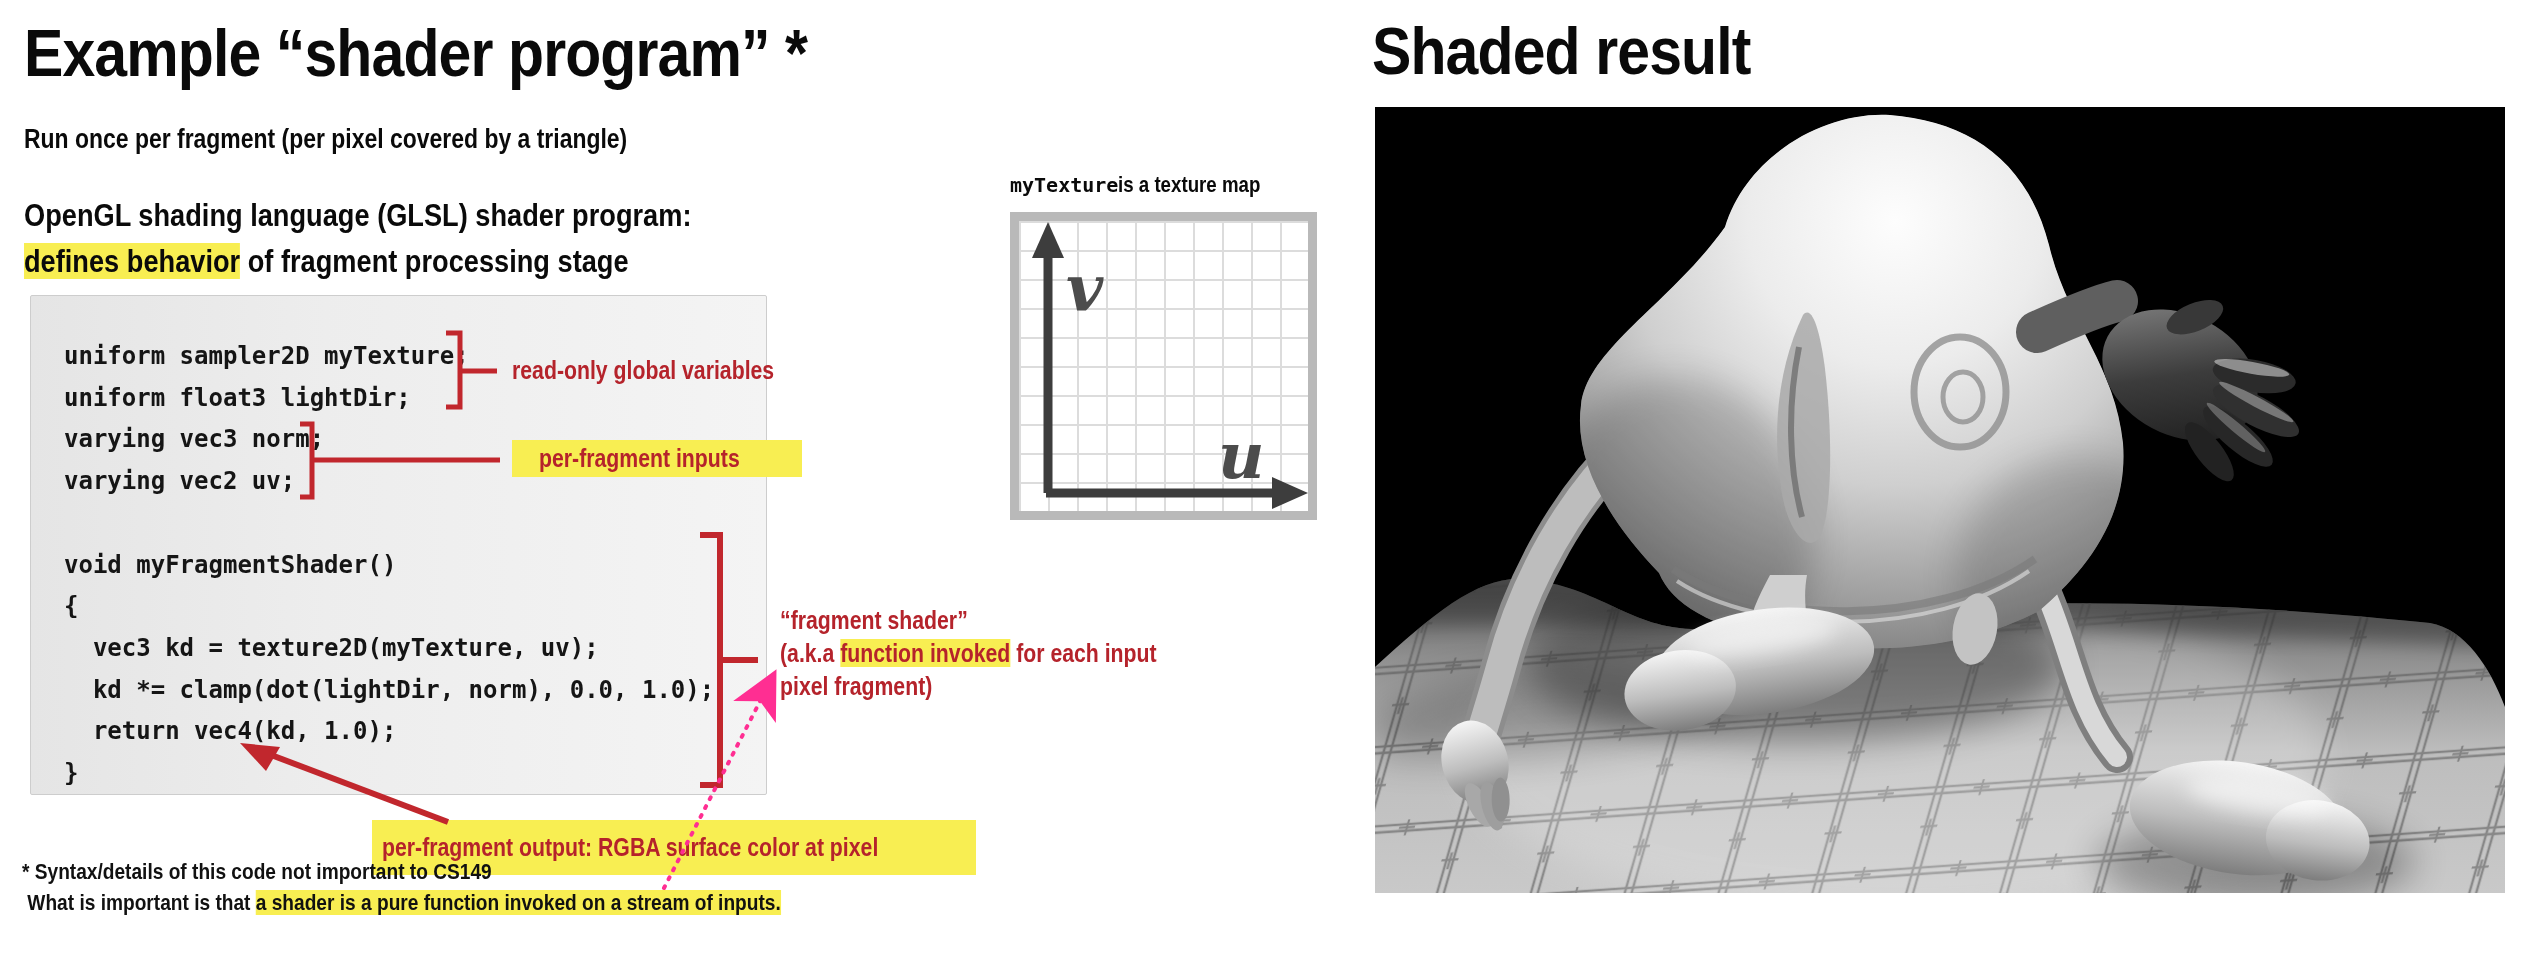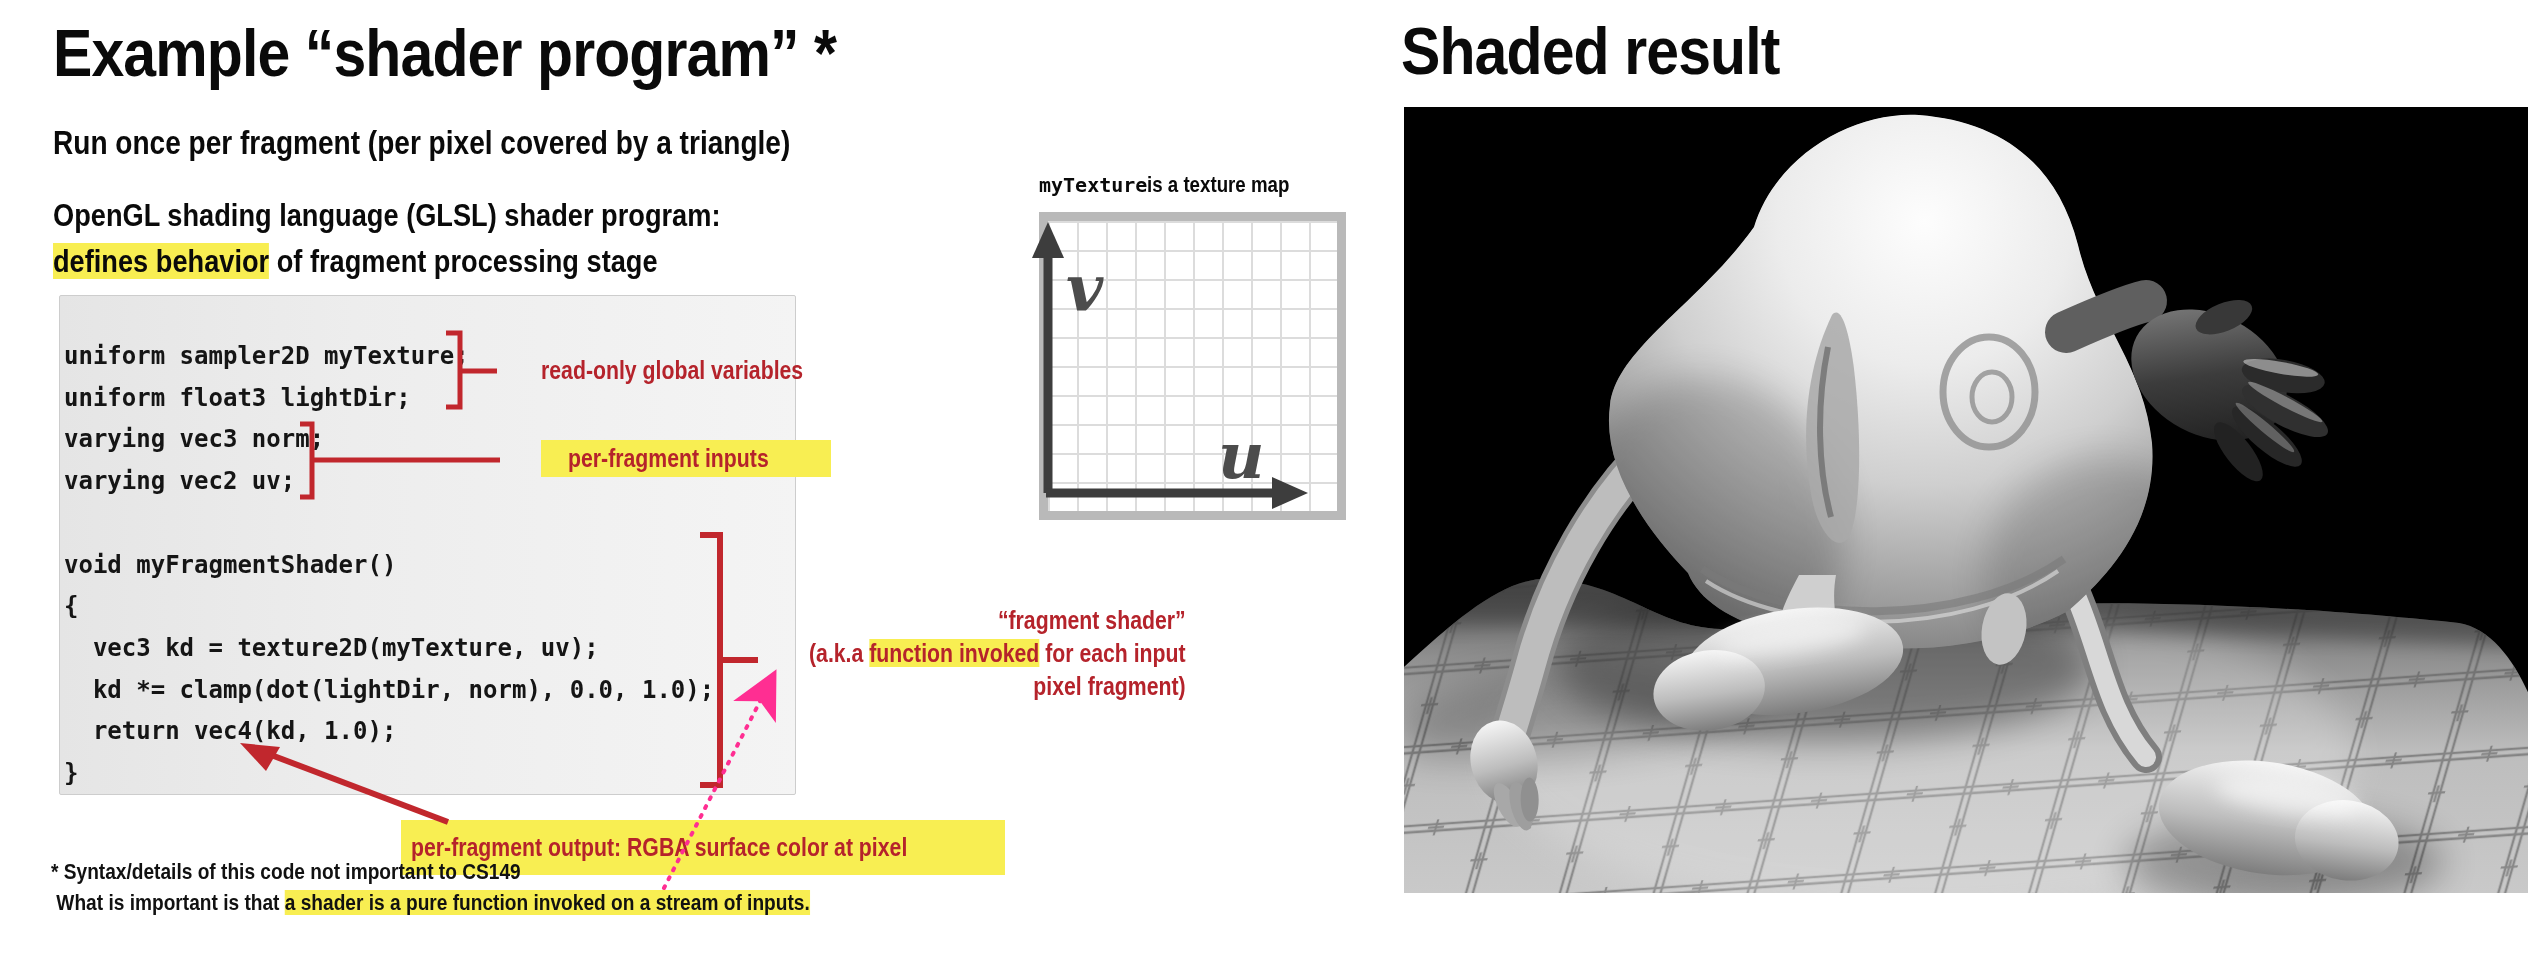--- a/index.html
+++ b/index.html
@@ -1,30 +1,30 @@
 <!DOCTYPE html>
 <html><head>
 <meta charset="utf-8">
 <style>
   html,body{margin:0;padding:0;background:#ffffff;}
   #slide{position:relative;width:2528px;height:960px;background:#ffffff;overflow:hidden;
          font-family:"Liberation Sans",sans-serif;}
   .cond{display:inline-block;transform:scaleX(.85);transform-origin:0 0;white-space:nowrap;}
   .condT{display:inline-block;transform:scaleX(.88);transform-origin:0 0;white-space:nowrap;}
-  .abs{position:absolute;margin-left:29px;}
+  .abs{position:absolute;}
   .bigtitle{font-weight:bold;font-size:67px;letter-spacing:-1px;color:#0a0a0a;}
-  .subtitle{font-weight:bold;font-size:33px;color:#0a0a0a;}
+  .subtitle{font-weight:bold;font-size:27px;color:#0a0a0a;}
   .heading{font-weight:bold;font-size:32px;line-height:46px;color:#0a0a0a;}
   .hl{background:#f8ee52;}
   .codebox{left:30px;top:295px;width:735px;height:498px;
            background:linear-gradient(90deg,#e5e5e5 0%,#ededed 40%,#f4f4f4 100%);
            border:1px solid #cdcdcd;border-radius:2px;}
   pre.code{left:58px;top:330px;margin:6px;font-family:"DejaVu Sans Mono","Liberation Mono",monospace;
            font-weight:bold;font-size:24px;line-height:41.7px;color:#151515;}
-  .redlab{font-weight:bold;font-size:25px;color:#b5232b;text-align:right;}
+  .redlab{font-weight:bold;font-size:25px;color:#b5232b;}
   .fsblock{left:780px;top:604px;font-weight:bold;font-size:25px;line-height:33px;color:#b5232b;}
   .outlab{left:372px;top:820px;padding:13px 10px;}
   .inplab{left:512px;top:440px;padding:4px 27px;}
   .footnote{font-weight:bold;font-size:22.5px;color:#111;line-height:31px;}
   .caption{left:1010px;top:172px;font-weight:bold;font-size:22px;color:#0a0a0a;}
   .caption .mono{font-family:"DejaVu Sans Mono","Liberation Mono",monospace;font-size:20px;}
   .texmap{left:1010px;top:212px;width:289px;height:290px;background:#ffffff;border:9px solid #b9b9b9;
           background-image:
             repeating-linear-gradient(to right,#dcdcdc 0 2px,transparent 2px 29px),
             repeating-linear-gradient(to bottom,#dcdcdc 0 2px,transparent 2px 29px);}

